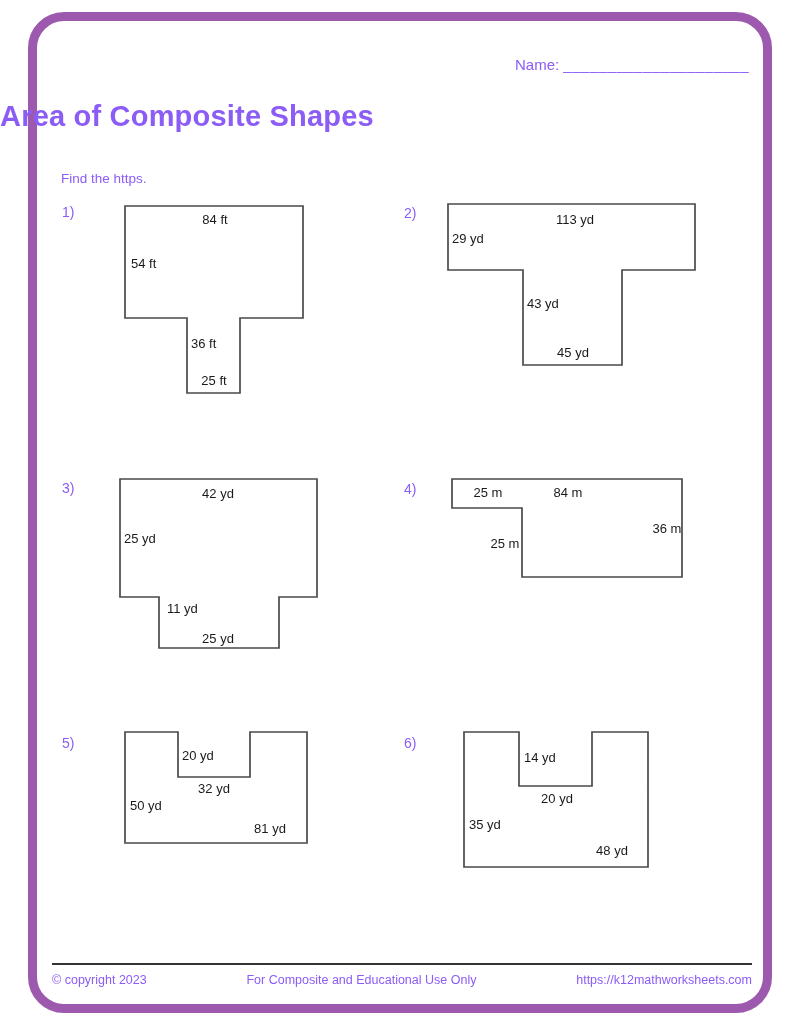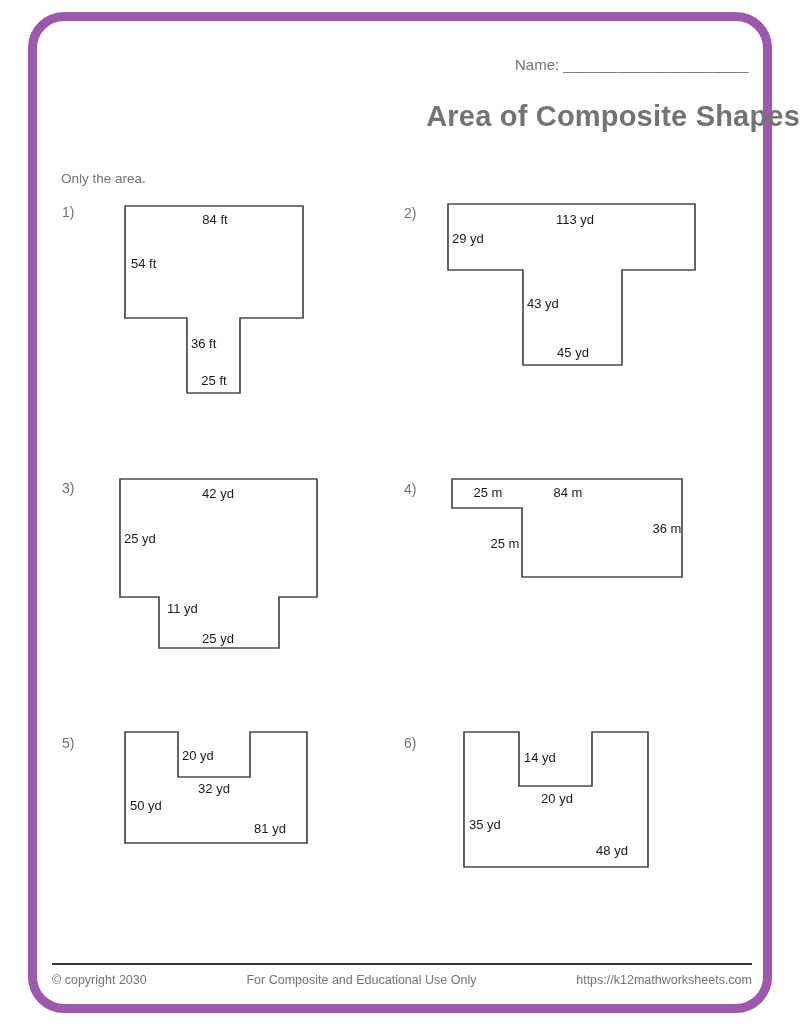--- a/index.html
+++ b/index.html
@@ -1,29 +1,29 @@
 <!DOCTYPE html>
 <html><head>
 <meta charset="utf-8">
 <style>
   html,body{margin:0;padding:0;background:#fff;}
   .page{
     position:relative;width:800px;height:1035px;background:#ffffff;
-    font-family:"Liberation Sans",sans-serif;color:#737373;overflow:hidden;
+    font-family:"Liberation Sans",sans-serif;color:#8b5cf6;overflow:hidden;
   }
   .border-frame{
     position:absolute;left:28px;top:12px;width:744px;height:1001px;
     border:9px solid #9c59ae;border-radius:36px;box-sizing:border-box;
   }
   .name-row{
     position:absolute;left:515px;top:56px;font-size:15px;white-space:nowrap;
   }
   .name-line{letter-spacing:0.5px;}
   .page-title{
-    position:absolute;left:0;top:100px;width:100%;text-align:right;
+    position:absolute;left:0;top:100px;width:100%;text-align:left;
     font-size:29px;font-weight:bold;letter-spacing:0.2px;
   }
   .instruction{
     position:absolute;left:61px;top:171px;font-size:13.5px;
   }
   .prob-num{
     position:absolute;font-size:14px;
   }
   .shape-svg{position:absolute;}
   .shape-svg text{
@@ -45,21 +45,21 @@
 
   <div class="border-frame"></div>
 
   <div class="name-row">
     <span>Name:</span>
     <span class="name-line">_____________________</span>
   </div>
 
   <div class="page-title">Area of Composite Shapes</div>
 
-  <div class="instruction">Only the area.</div>
+  <div class="instruction">Find the https.</div>
 
   <div id="problems">
       <div class="prob-num" style="left: 62px; top: 204px;">1)</div>
       <svg class="shape-svg" width="205" height="205" style="left: 120px; top: 200px;">
         <polygon points="5,6 183,6 183,118 120,118 120,193 67,193 67,118 5,118" fill="none" stroke="#4a4a4a" stroke-width="1.7"></polygon>
         <text x="95" y="24" text-anchor="middle">84 ft</text>
         <text x="11" y="68" text-anchor="start">54 ft</text>
         <text x="71" y="148" text-anchor="start">36 ft</text>
         <text x="94" y="185" text-anchor="middle">25 ft</text>
       </svg>
@@ -100,19 +100,19 @@
         <polygon points="9,7 64,7 64,61 137,61 137,7 193,7 193,142 9,142" fill="none" stroke="#4a4a4a" stroke-width="1.7"></polygon>
         <text x="69" y="37" text-anchor="start">14 yd</text>
         <text x="102" y="78" text-anchor="middle">20 yd</text>
         <text x="14" y="104" text-anchor="start">35 yd</text>
         <text x="157" y="130" text-anchor="middle">48 yd</text>
       </svg>
     </div>
 
   <div class="footer">
     <div class="footer-row">
-      <span>© copyright 2030</span>
+      <span>© copyright 2023</span>
       <span>For Composite and Educational Use Only</span>
       <span>https://k12mathworksheets.com</span>
     </div>
   </div>
 
 </div>
 
 </body></html>

